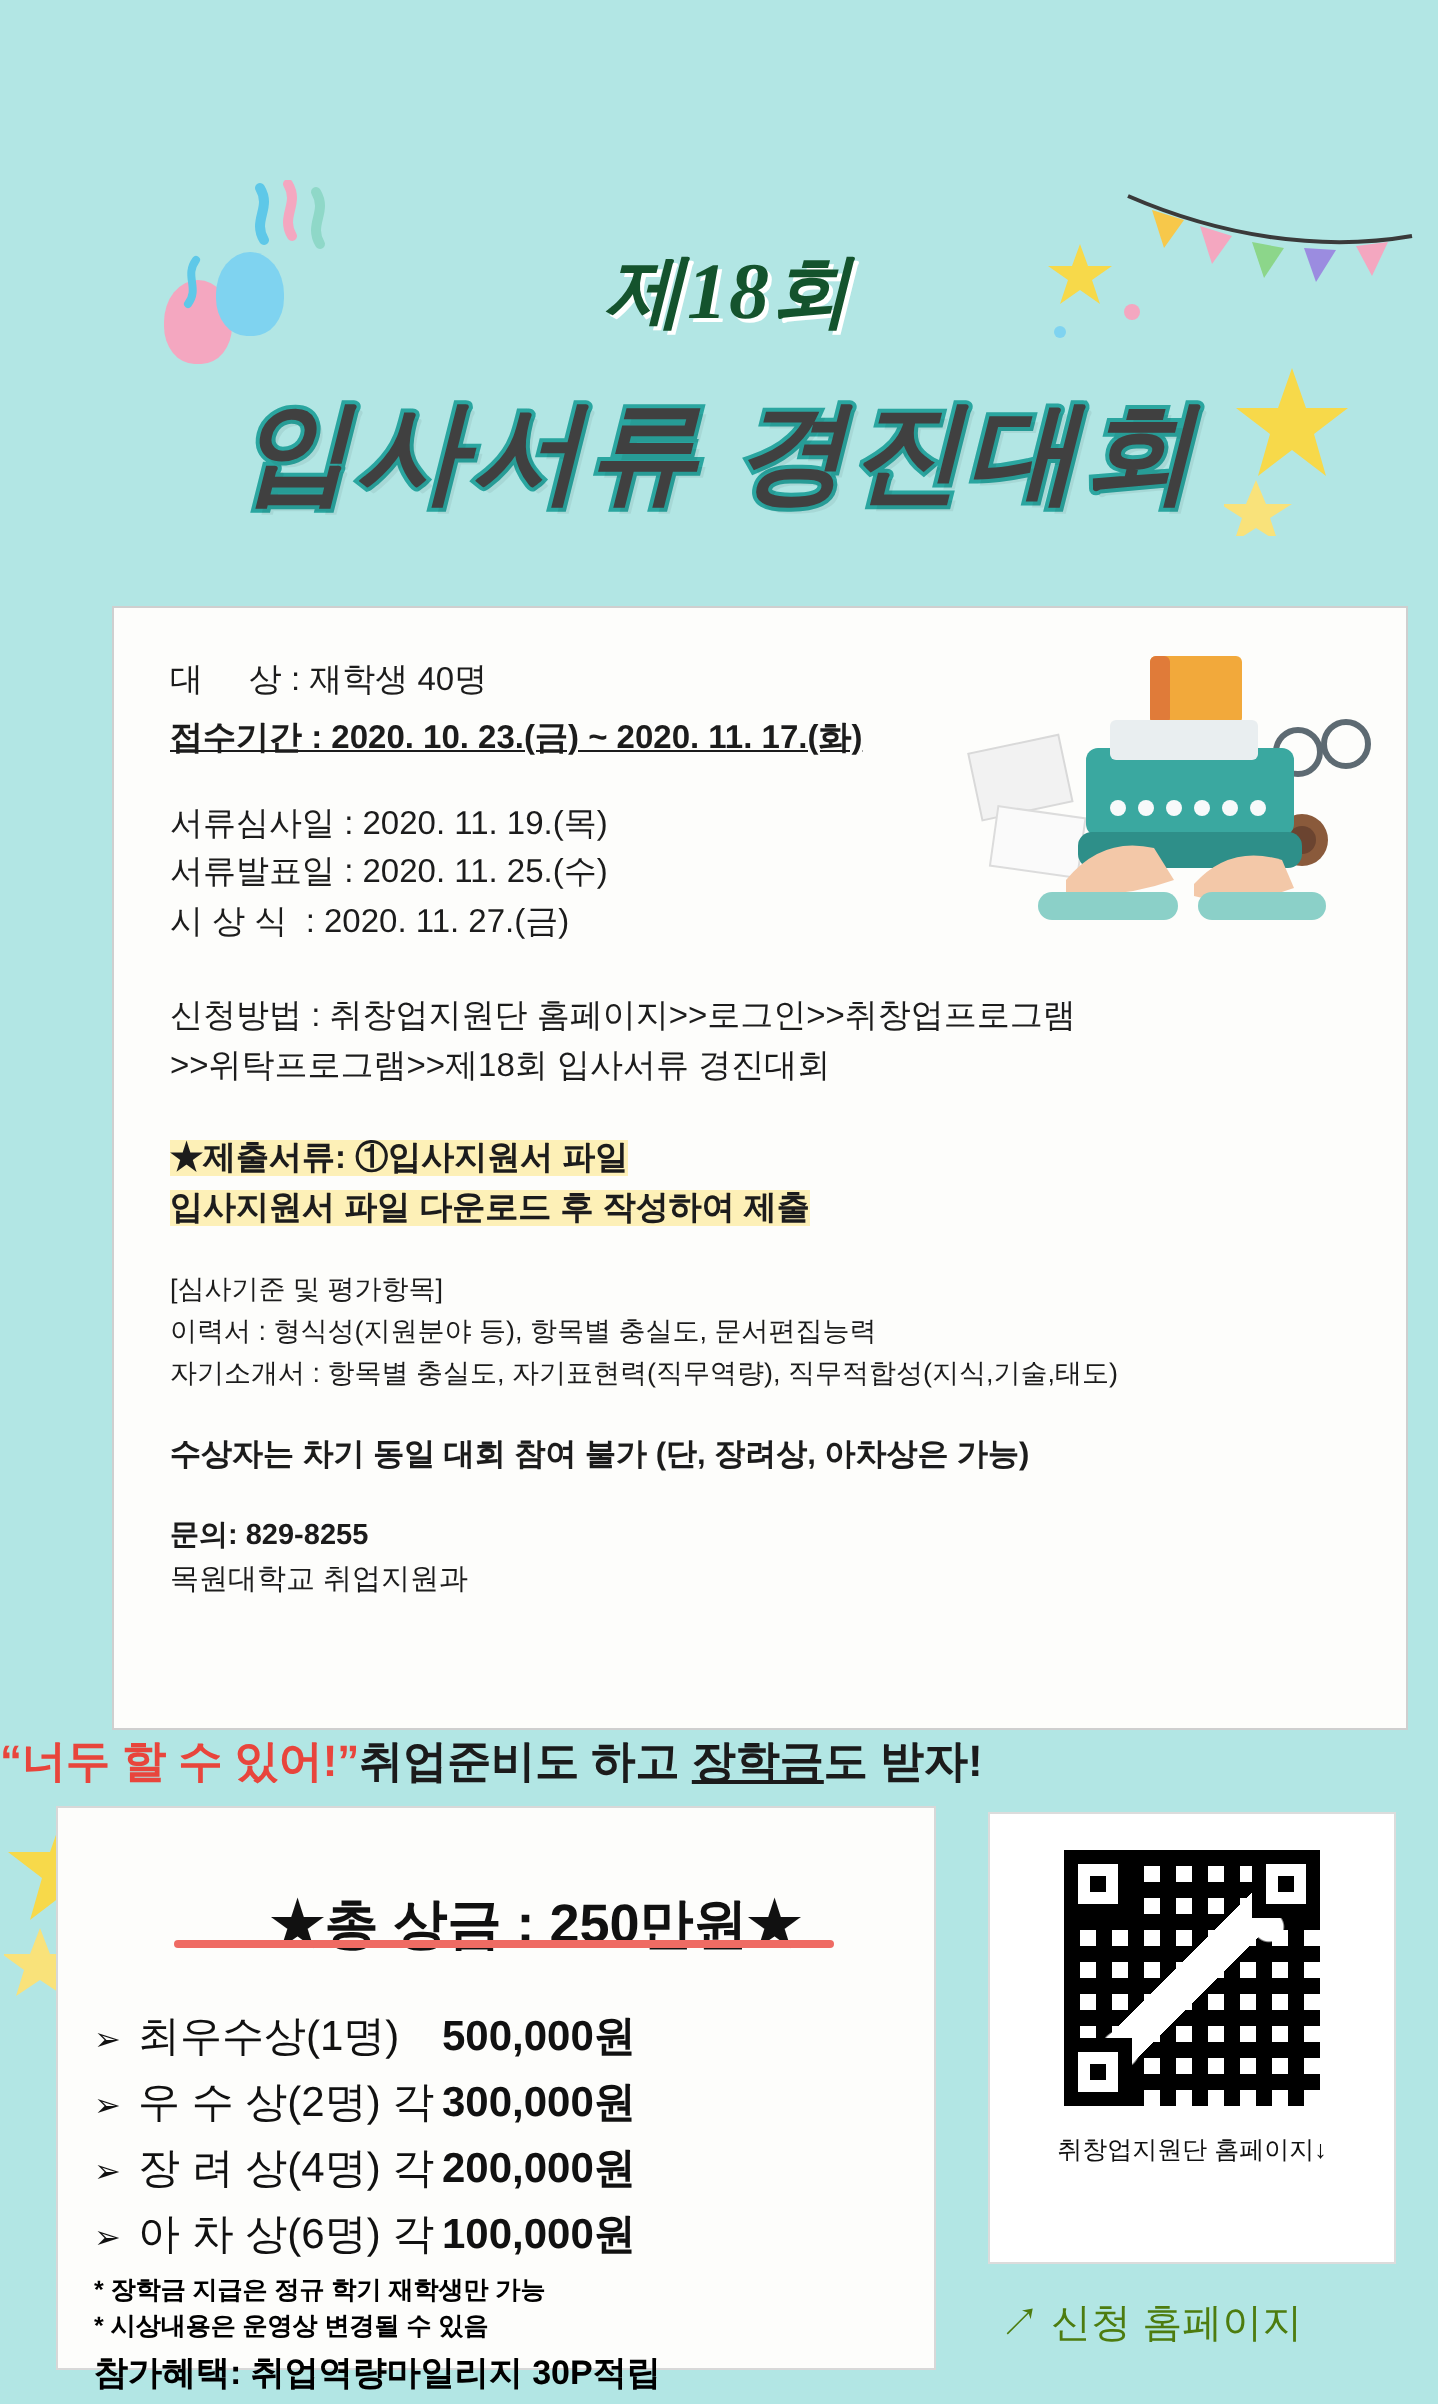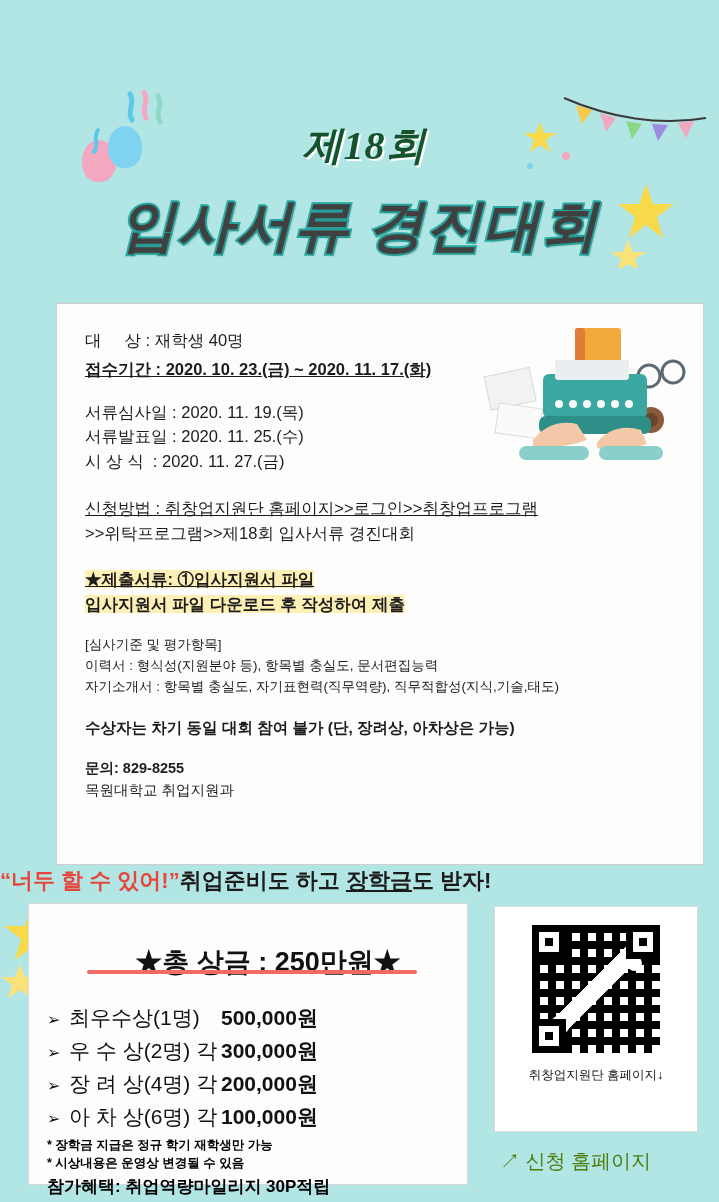--- a/index.html
+++ b/index.html
@@ -65,21 +65,21 @@
   .card-body {
     position: relative;
     padding: 24px 28px 0 28px;
     font-size: 16.5px;
     color: #1c1c1c;
     line-height: 1.5;
   }
   .row { white-space: pre; }
   .u-bold { font-weight: bold; text-decoration: underline; }
   .mt18 { margin-top: 18px; }
-  .mt22 { margin-top: 22px; text-decoration: underline; }
+  .mt22 { margin-top: 22px; }
 
   .hl {
     background: #fdf0b7;
     font-weight: bold;
   }
   .big { font-size: 19px; }
 
   .small-block { font-size: 13.5px; line-height: 1.55; }
   .bold-line { font-weight: bold; font-size: 15.5px; }
 

